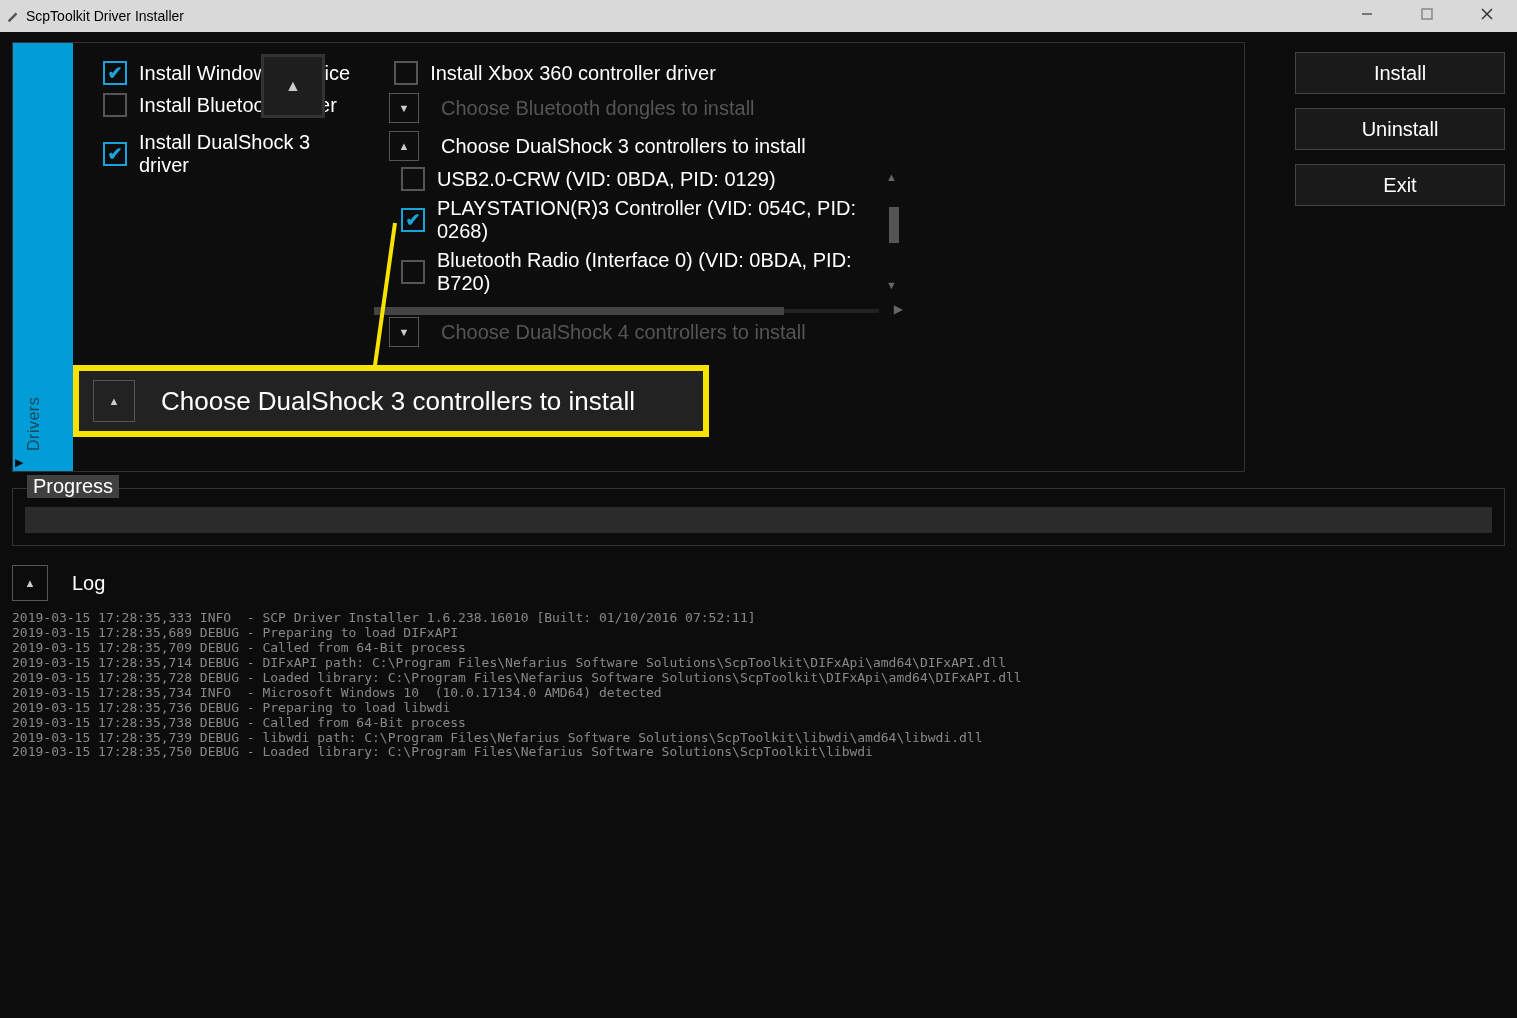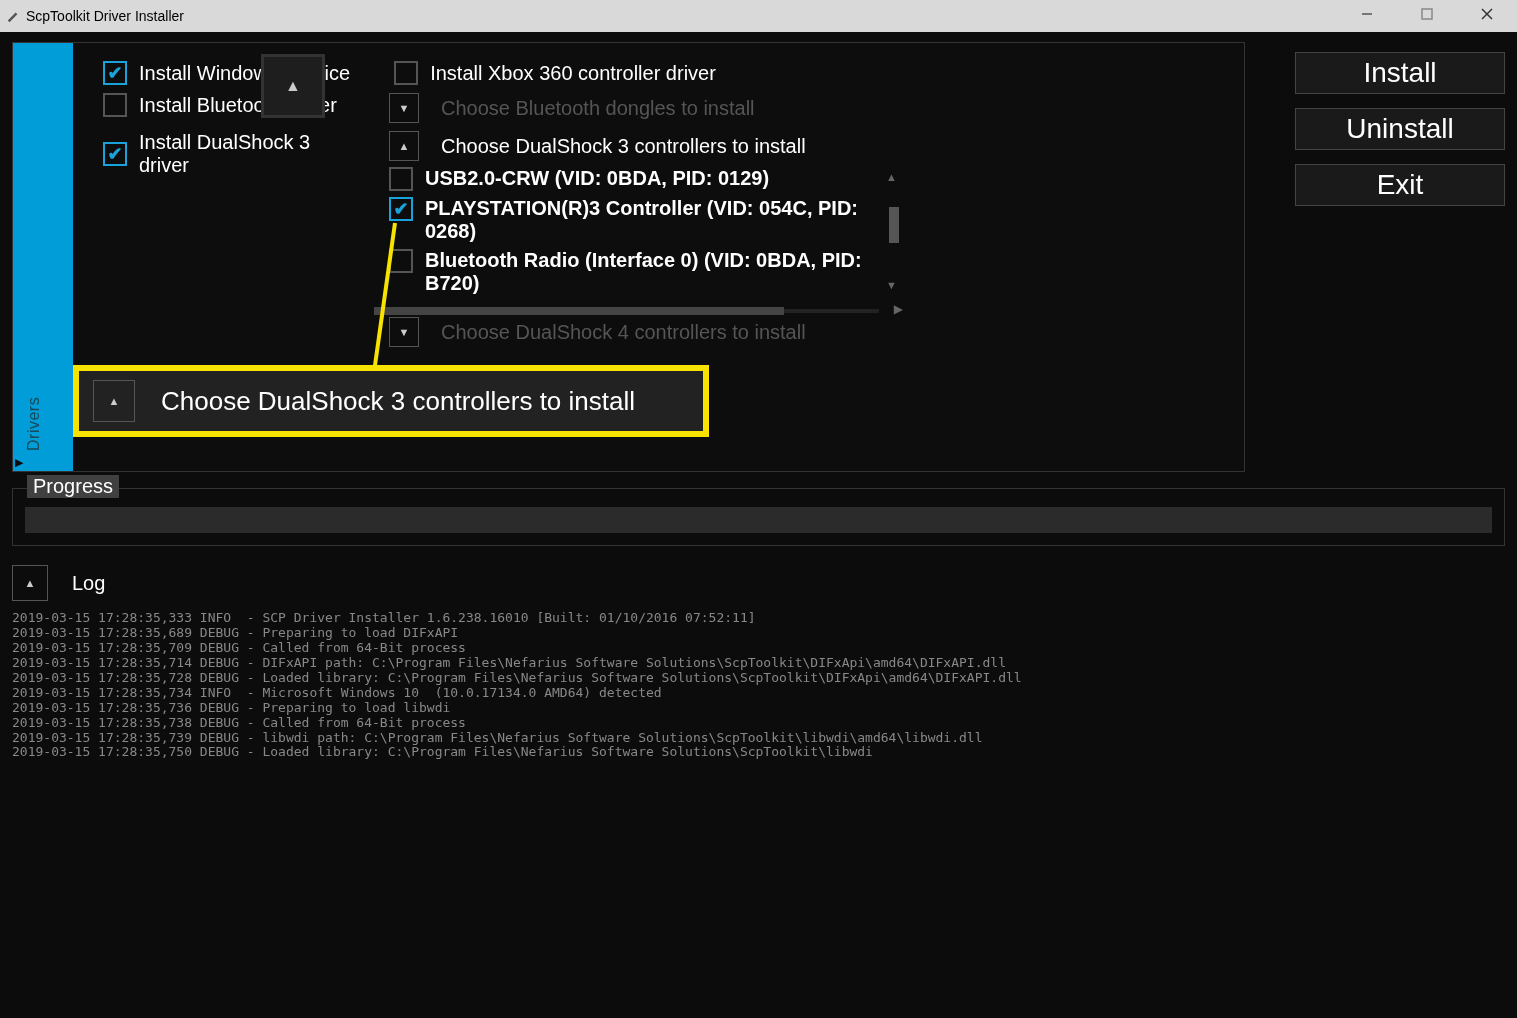--- a/index.html
+++ b/index.html
@@ -97,21 +97,21 @@
   }
   .dd-btn.up::after { content:"▲"; font-size:11px; color:#ccc; }
   .dd-btn.down::after { content:"▼"; font-size:11px; color:#ccc; }
   .muted { color:#555; }
   .sub { margin-left: 0px; }
   .devlist {
     margin-top: 6px;
     position: relative;
     width: 480px;
   }
-  .devlist .item { display:flex; gap:12px; margin:6px 0;font-weight:bold; }
+  .devlist .item { display:flex; align-items:center; gap:12px; margin:6px 12px; }
   .devlist .scroll-up, .devlist .scroll-down {
     position:absolute; right:-28px; font-size:11px; color:#666;
   }
   .devlist .scroll-up{ top:4px;} .devlist .scroll-down{ bottom:4px;}
   .devlist .thumb {
     position:absolute; right:-30px; top:40px; width:10px; height:36px; background:#555;
   }
   .hscroll {
     margin-top:10px; position:relative; height: 12px;
     width: 480px;
@@ -122,21 +122,21 @@
   .right-buttons {
     width: 210px;
     display: flex; flex-direction: column; gap: 14px;
     padding-top: 10px;
   }
   .right-buttons button {
     height: 42px;
     background: #1a1a1a;
     border: 1px solid #444;
     color: #fff;
-    font-size: 28px;
+    font-size: 20px;
     font-family: inherit;
   }
   .progress-group {
     margin: 16px 12px 0 12px;
     border: 1px solid #333;
     position: relative;
     padding: 18px 12px 12px 12px;
   }
   .progress-group .legend {
     position:absolute; top:-14px; left:14px; background:#404040; padding:0 6px;

